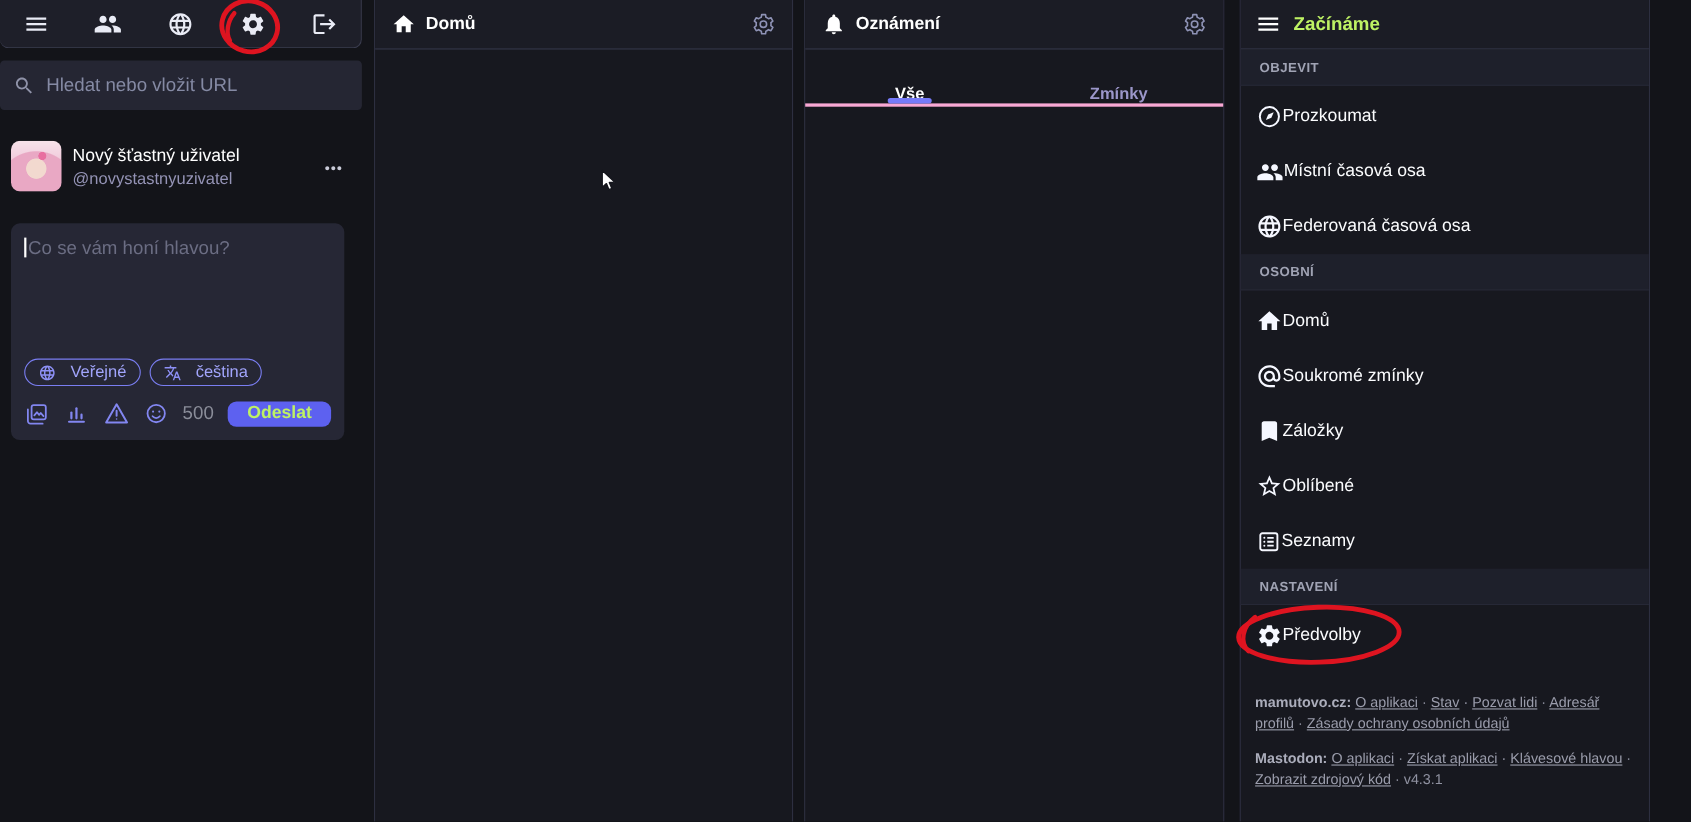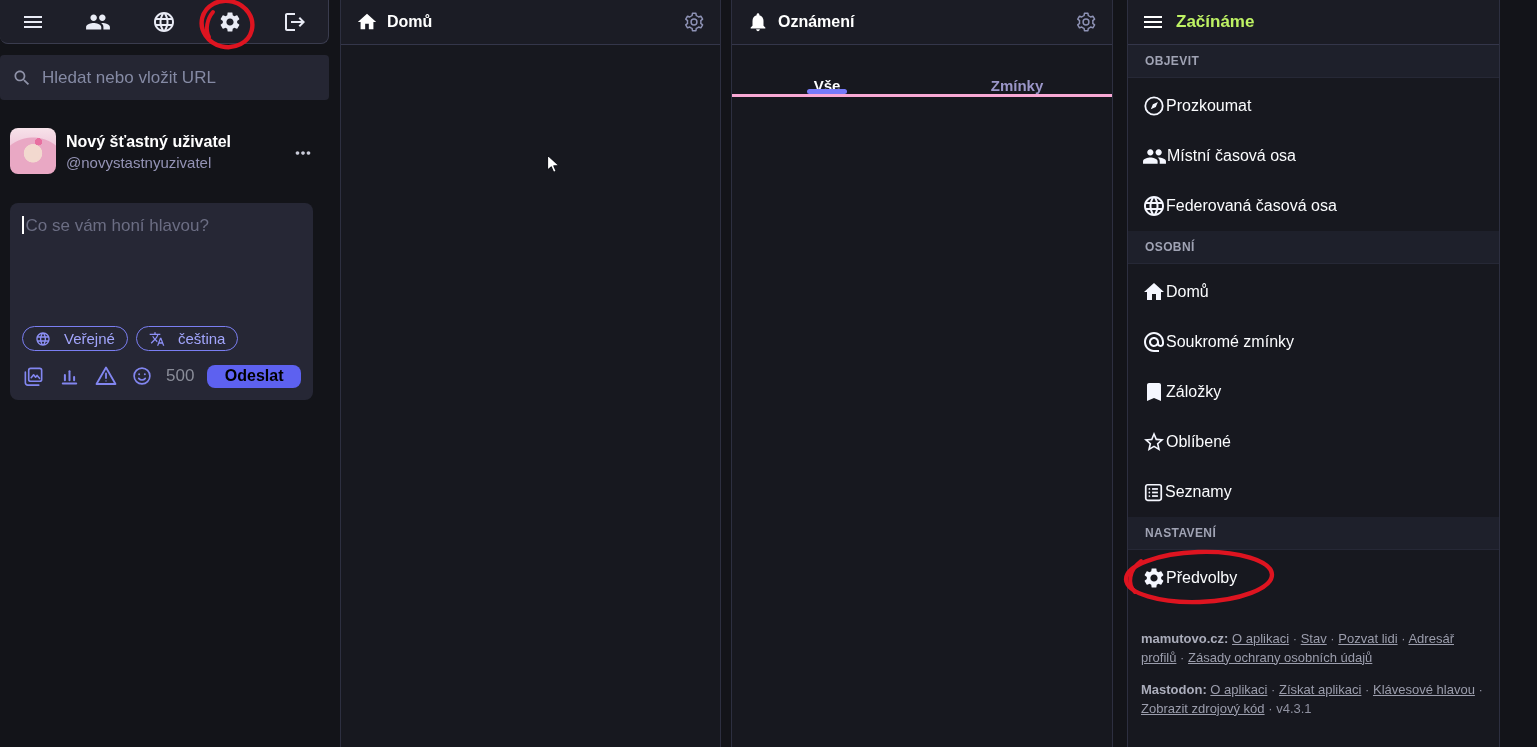--- a/index.html
+++ b/index.html
@@ -25,38 +25,38 @@
   .search-icn { color:#8f92a8; }
 
   .account { position:absolute; left:10px; top:128px; width:304px; height:48px; display:flex; }
   .avatar { width:46px; height:46px; border-radius:8px; flex:none;
     background:
       radial-gradient(circle at 62% 30%, #e86fa0 0 8%, transparent 9%),
       radial-gradient(circle at 50% 55%, #f2d9cf 0 26%, transparent 28%),
       radial-gradient(circle at 50% 100%, #e9a8c4 0 70%, transparent 72%),
       linear-gradient(180deg, #f7e3ea 0%, #eec0d6 55%, #d998bd 100%); }
   .acct-texts { margin-left:10px; padding-top:3px; min-width:0; }
-  .acct-name { font-size:16px; font-weight:bold; color:#ffffff; line-height:22px; white-space:nowrap; }
+  .acct-name { font-size:16px; font-weight:normal; color:#ffffff; line-height:22px; white-space:nowrap; }
   .acct-handle { font-size:15px; color:#9493b5; line-height:20px; white-space:nowrap; }
   .acct-more { margin-left:auto; color:#c9cbd8; align-self:flex-start; margin-top:14px; cursor:pointer; }
 
   .compose { position:absolute; left:10px; top:203px; width:303px; height:197px;
     background:#262735; border-radius:8px; padding:12px; display:flex; flex-direction:column; }
   .compose-placeholder { flex:1; font-size:17px; color:#6b6d83; line-height:22px; }
   .caret { display:inline-block; width:1.5px; height:18px; background:#ffffff;
     vertical-align:-3px; margin-right:2px; }
   .chip-row { display:flex; gap:8px; margin-bottom:13px; }
   .chip { display:inline-flex; align-items:center; gap:13px; height:25px; padding:0 12px;
     border:1.5px solid #7a7ef2; border-radius:13px; color:#a2a5fc; font-size:15px; cursor:pointer; }
   .chip .icon { color:#8d90f6; }
   .compose-actions { display:flex; align-items:center; }
   .compose-actions .act { color:#8286f0; margin-right:13px; cursor:pointer; }
   .char-count { margin-left:auto; color:#8a8d99; font-size:17px; margin-right:13px; }
   .submit-btn { width:94px; height:23px; background:#5d61f0; border:none; border-radius:8px;
-    color:#000000; font-weight:bold; font-size:16px; font-family:inherit; cursor:pointer; }
+    color:#bef264; font-weight:bold; font-size:16px; font-family:inherit; cursor:pointer; }
 
   
   .column { position:absolute; top:0; bottom:0; background:#17181f;
     border-left:1px solid #2d2f40; border-right:1px solid #2d2f40; }
   .col-home { left:340px; width:381px; }
   .col-notif { left:731px; width:382px; }
   .col-header { height:45px; background:#1b1c25; border-bottom:1px solid #34364a;
     display:flex; align-items:center; padding:0 15px; gap:9px; }
   .col-title { font-size:16px; font-weight:bold; color:#ffffff; }
   .col-header .hicon { color:#ffffff; }

